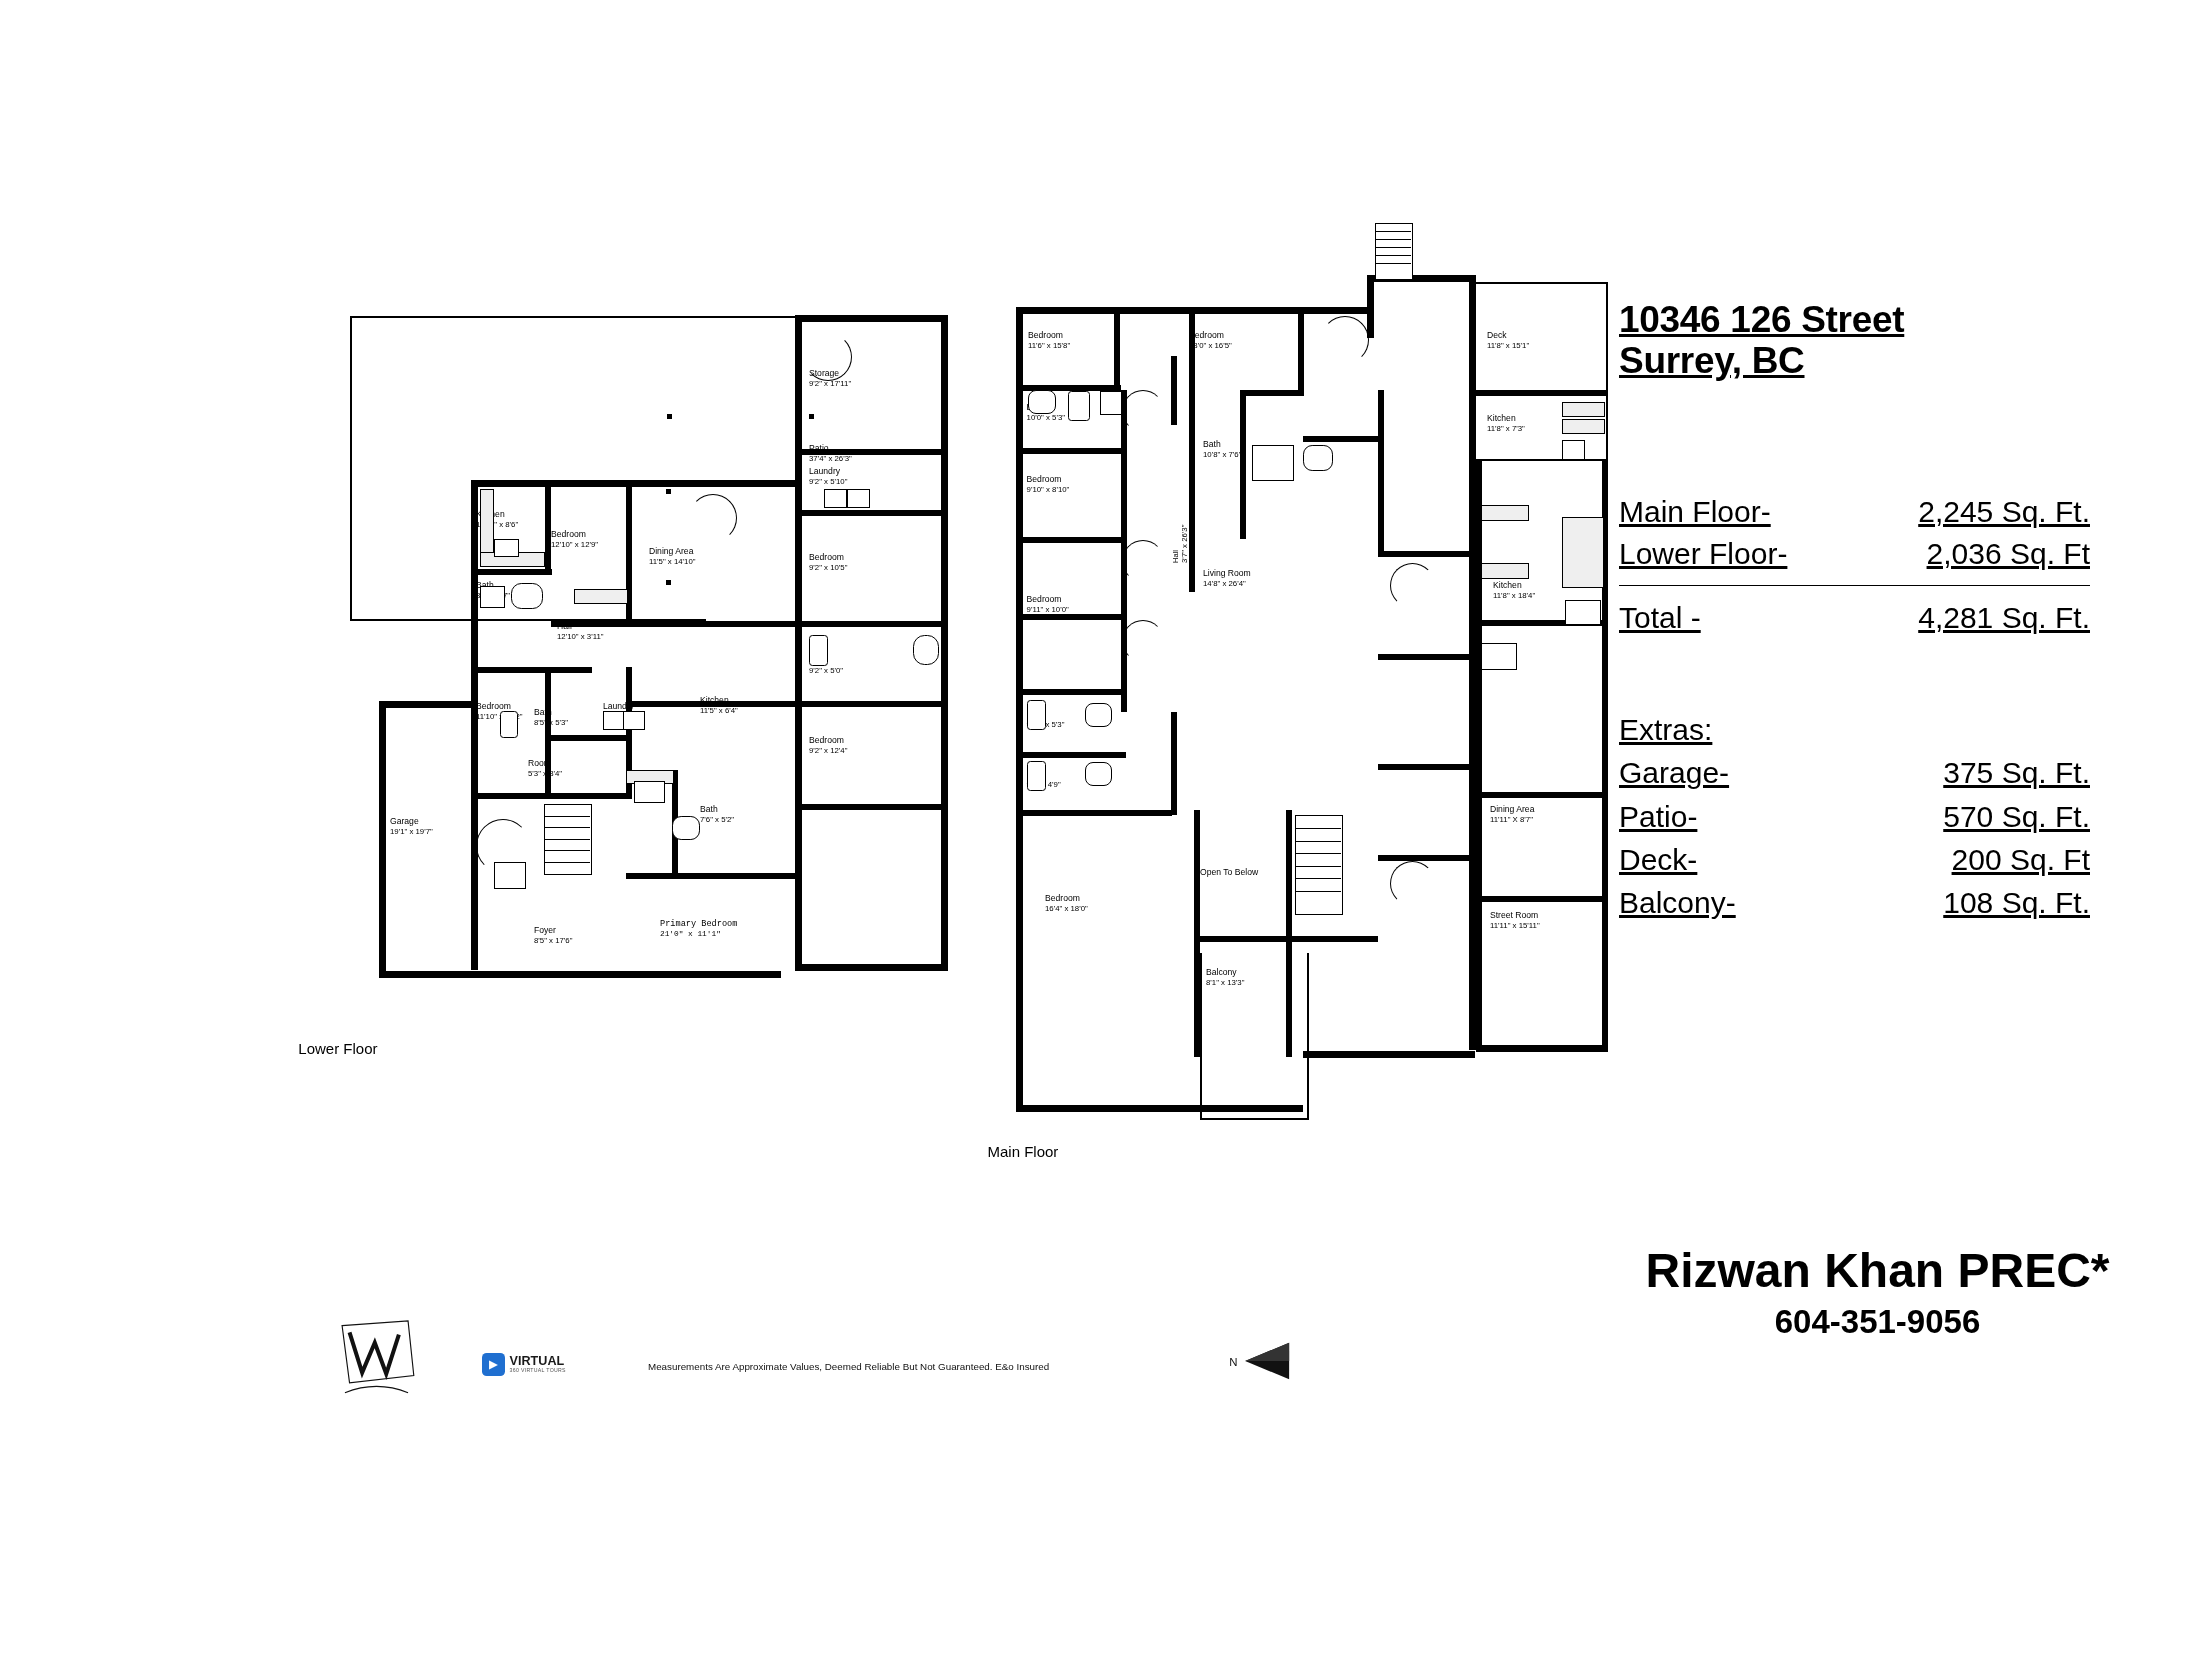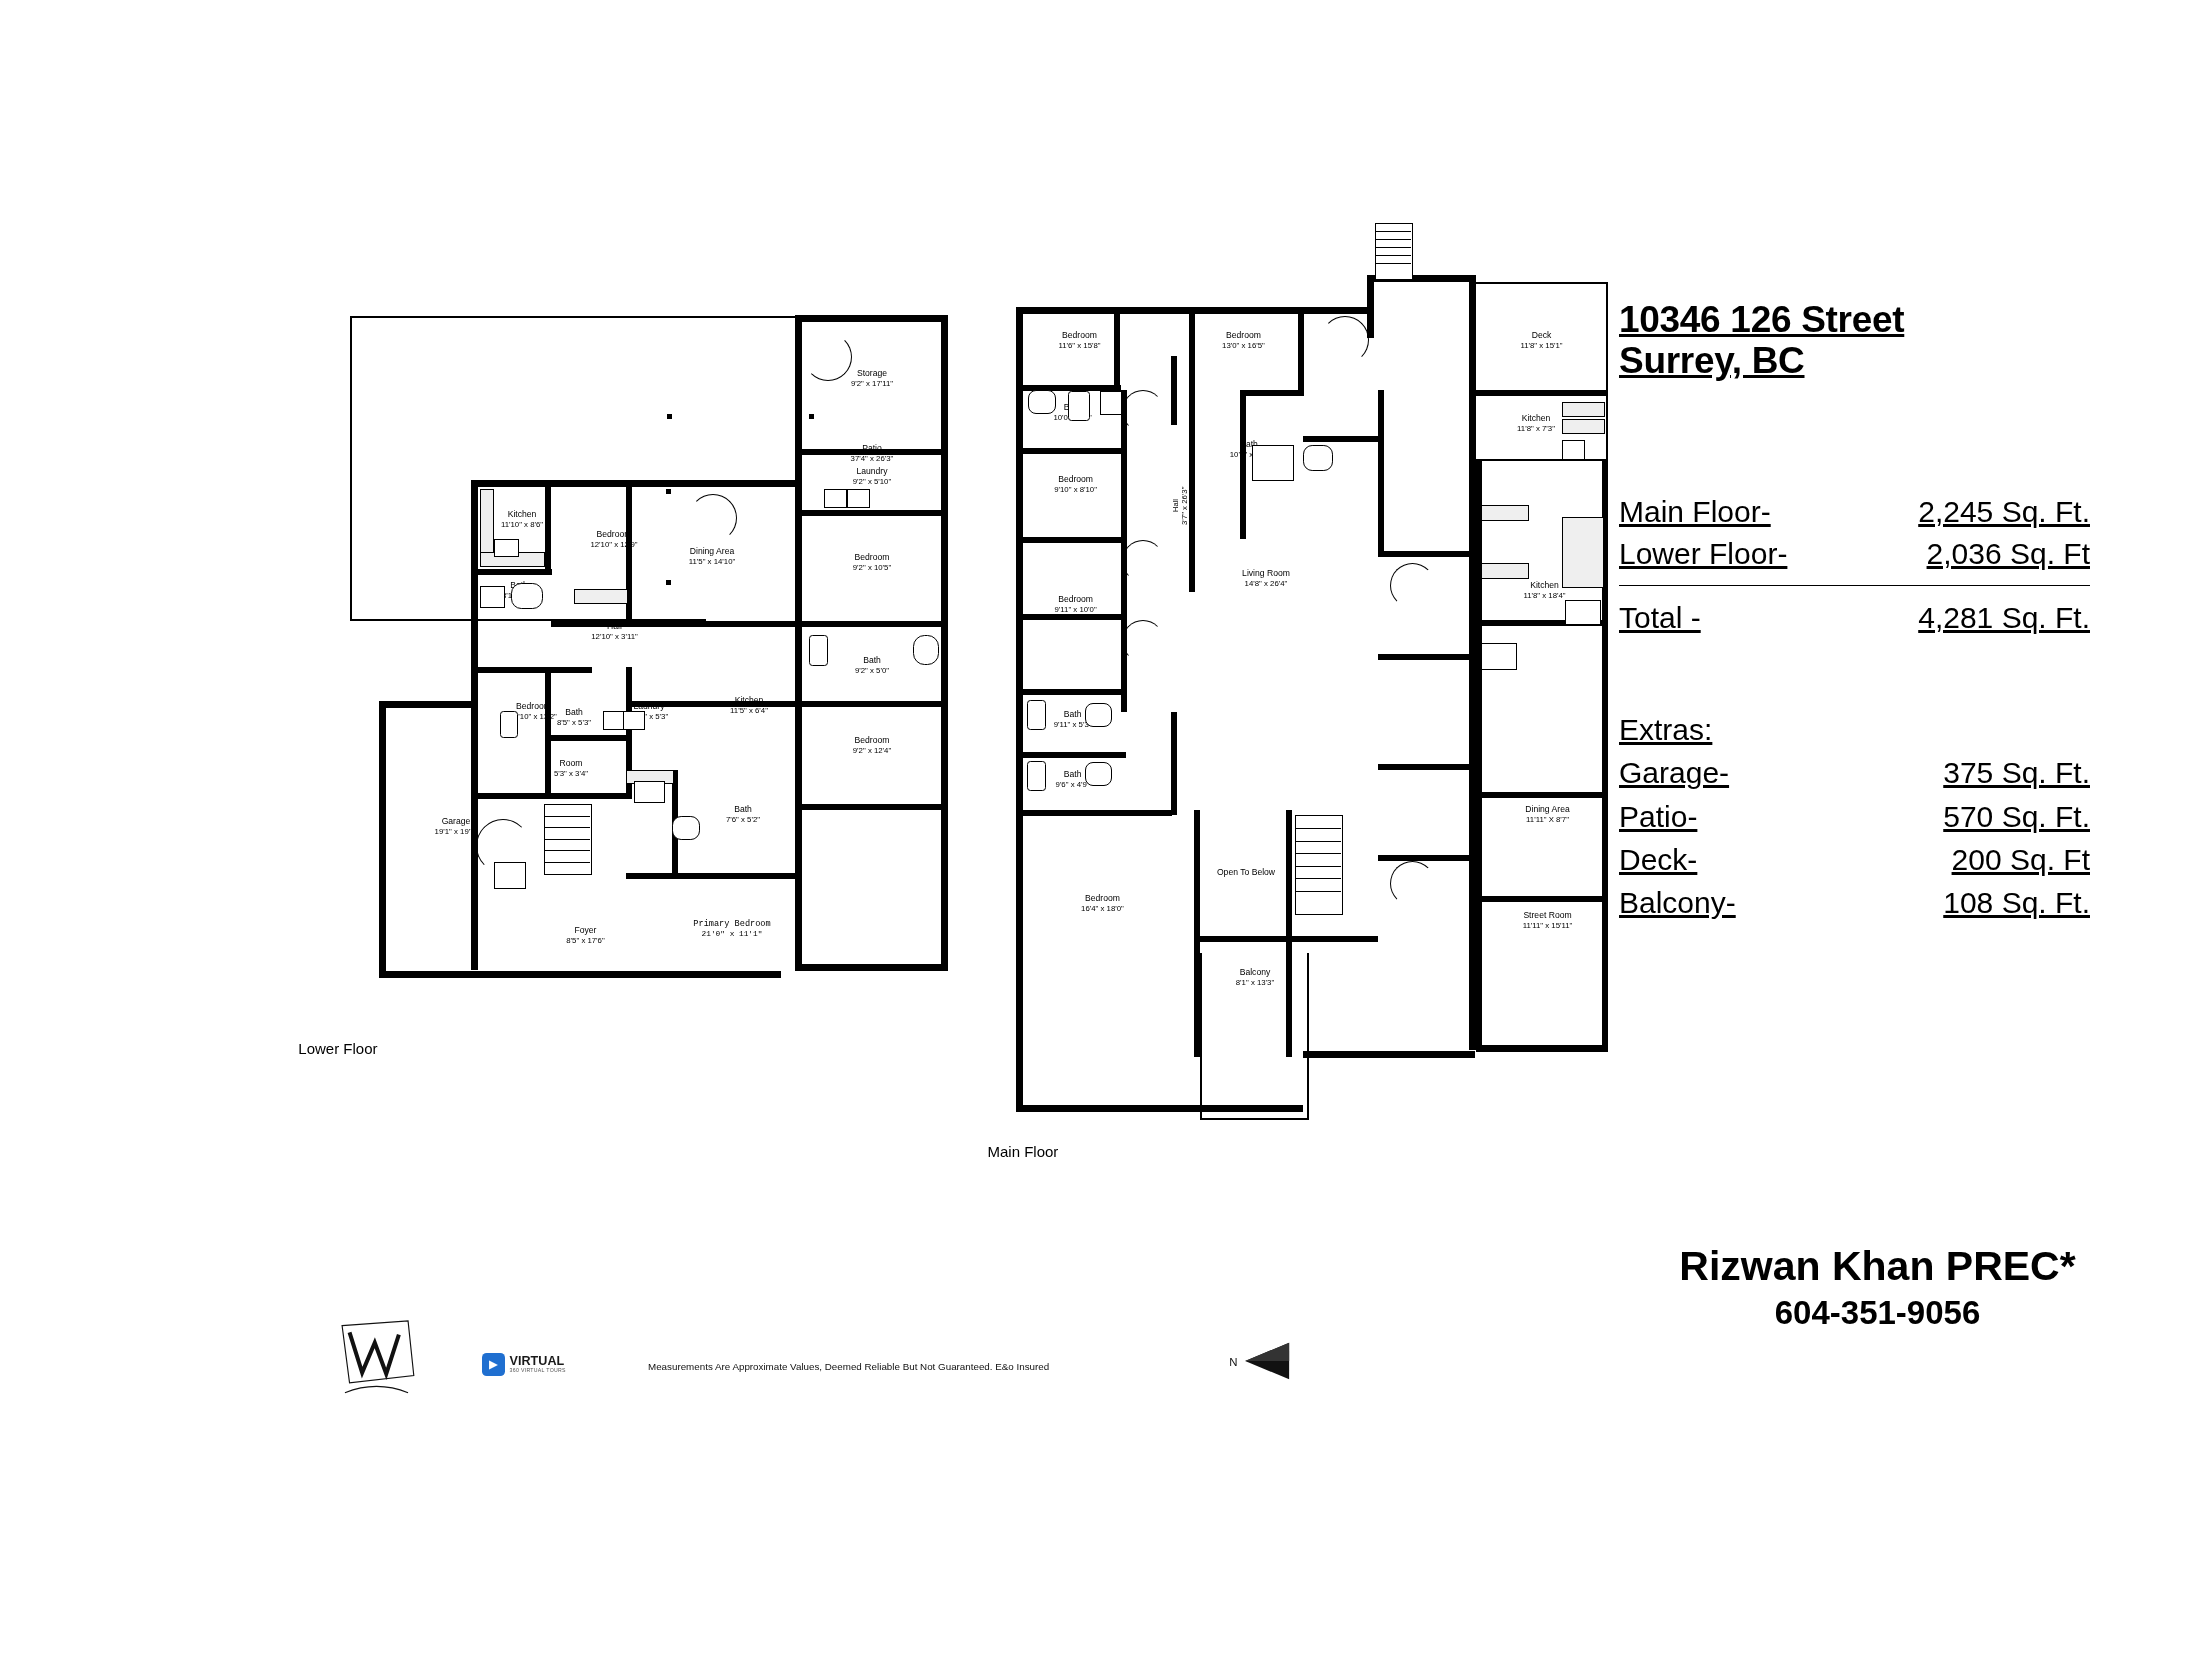--- a/index.html
+++ b/index.html
@@ -16,38 +16,38 @@
   .rule{border:0;border-top:1.7px solid #000;margin:9.2px 0 10.3px 0;width:471px;}
   .total .lbl{width:230px;}
   .total .val{width:241px;text-align:right;}
   .extras{margin-top:69px;font-size:30px;line-height:1.44;}
   .extras .hdr{font-size:30px;}
   .erow{display:flex;}
   .erow .lbl{width:207px;}
   .erow .val{width:264px;text-align:right;}
 
   .agent{position:absolute;left:1619px;top:1240px;width:517px;text-align:center;font-size:33px;font-weight:bold;line-height:1.28;}
-  .agent .nm{font-size:41px;}
+  .agent .nm{font-size:48px;}
 
   
   .disclaimer{position:absolute;left:648px;top:1361px;width:448px;font-size:9.8px;color:#111;}
   .logo-wr{position:absolute;left:322px;top:1315px;width:109px;height:98px;}
   .logo-hv{position:absolute;left:482px;top:1347px;width:132px;height:34px;display:flex;align-items:center;gap:4.6px;}
   .hv-badge{width:23px;height:23px;border-radius:4.6px;background:#1f6fd0;display:flex;align-items:center;justify-content:center;color:#fff;font-size:11.5px;}
   .hv-txt{font-size:12.6px;font-weight:bold;color:#1a1a1a;line-height:1;}
   .hv-sub{font-size:5.2px;color:#555;letter-spacing:0.3px;}
   .compass{position:absolute;left:1212px;top:1338px;width:80px;height:46px;}
 
   .floor-label{position:absolute;font-size:15px;color:#000;}
 
   
   .plan{position:absolute;}
   .w{position:absolute;background:#000;}            
   .thin{position:absolute;background:#000;}          
-  .room{position:absolute;text-align:center;font-size:8.6px;line-height:1.25;color:#000;}
+  .room{position:absolute;font-size:8.6px;line-height:1.25;color:#000;}
   .room .nm{display:block;}
   .room .dim{display:block;font-size:7.8px;}
   .vert{writing-mode:vertical-rl;transform:rotate(180deg);}
   .fx{position:absolute;border:0.9px solid #000;background:#fff;}
   .fxf{position:absolute;border:0.9px solid #000;background:#efefef;}
   .arc{position:absolute;border:0.9px solid #000;border-radius:50%;background:transparent;}
   .dot{position:absolute;width:4.6px;height:4.6px;background:#000;}
 </style>
 </head>
 <body>

